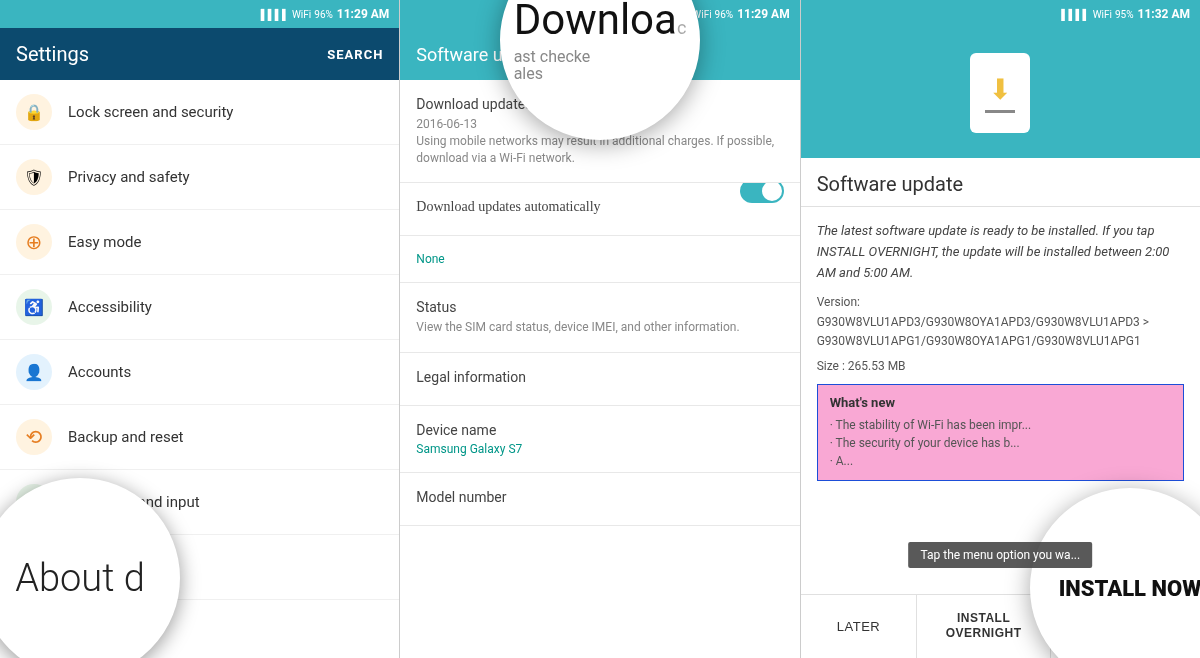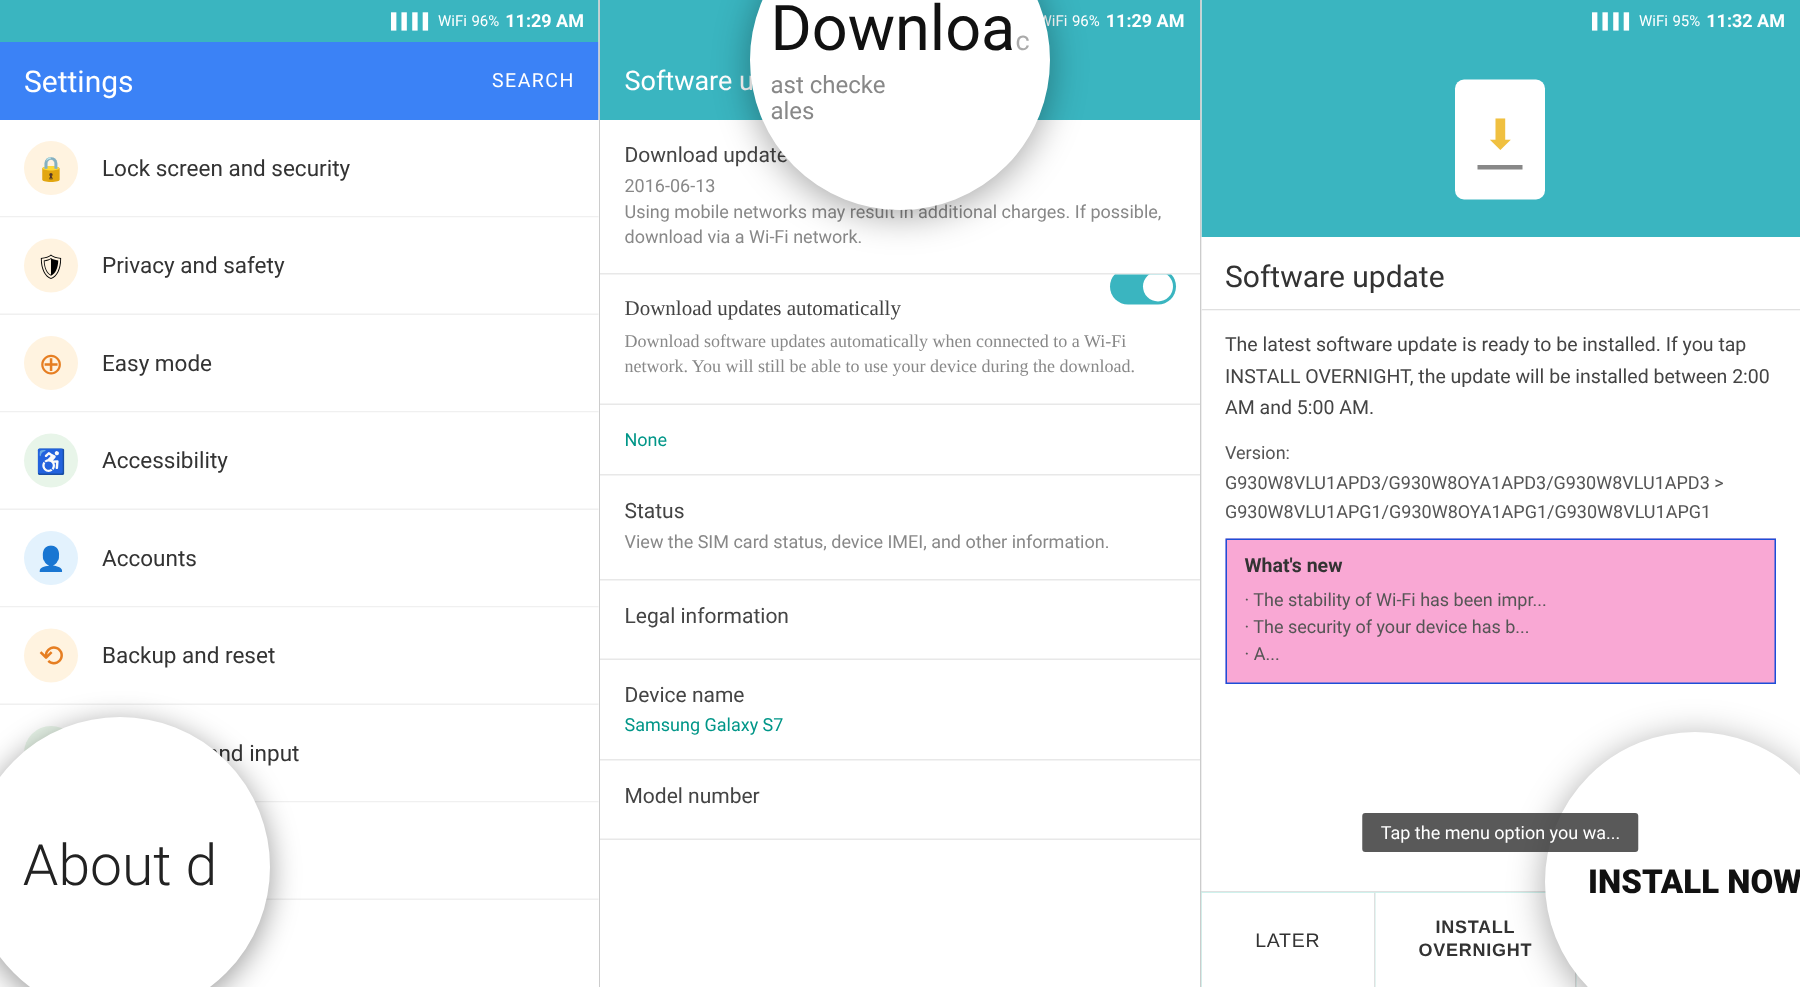--- a/index.html
+++ b/index.html
@@ -32,30 +32,30 @@
       justify-content: flex-end;
       padding: 0 10px;
       font-size: 11px;
       color: white;
       gap: 4px;
     }
     .status-bar .time { font-weight: bold; font-size: 12px; }
     .status-bar .icons { display: flex; gap: 3px; align-items: center; font-size: 10px; }
 
     .settings-header {
-      background: #3b82f6;
+      background: #0c4a6e;
       height: 52px;
       display: flex;
       align-items: center;
       justify-content: space-between;
       padding: 0 16px;
       color: white;
     }
     .settings-header .title { font-size: 20px; font-weight: 400; }
-    .settings-header .search { font-size: 13px; font-weight: 400; letter-spacing: 1px; }
+    .settings-header .search { font-size: 13px; font-weight: 700; letter-spacing: 1px; }
 
     .settings-list {
       flex: 1;
       overflow-y: auto;
       background: white;
     }
     .settings-item {
       display: flex;
       align-items: center;
       padding: 14px 16px;
@@ -199,20 +199,21 @@
       background: white;
       padding: 14px 16px;
       flex: 1;
       overflow-y: auto;
     }
     .p3-body-text {
       font-size: 13px;
       color: #444;
       line-height: 1.6;
       margin-bottom: 10px;
+      font-style: italic;
     }
     .p3-version {
       font-size: 12px;
       color: #555;
       line-height: 1.6;
       margin-bottom: 6px;
     }
     .p3-whats-new {
       background: #f9a8d4;
       border: 1px solid #1d4ed8;
@@ -380,21 +381,20 @@
     <div class="p2-section">
       <div class="p2-section-title">Download updates manually</div>
       <div class="p2-section-sub">2016-06-13</div>
       <div class="p2-section-sub">Using mobile networks may result in additional charges. If possible, download via a Wi-Fi network.</div>
     </div>
     <div class="p2-section" style="overflow:hidden;font-family:Liberation Serif, serif;">
       <div class="p2-toggle">
           <div class="p2-toggle-knob"></div>
         </div>
       <div class="p2-section-title">Download updates automatically</div>
-      <div class="p2-section-sub">Download software updates automatically when connected to a Wi-Fi network. You will still be able to use your device during the download.</div>
     </div>
     <div class="p2-section">
       <div class="p2-section-link">None</div>
     </div>
     <div class="p2-section">
       <div class="p2-section-title">Status</div>
       <div class="p2-section-sub">View the SIM card status, device IMEI, and other information.</div>
     </div>
     <div class="p2-section">
       <div class="p2-section-title">Legal information</div>
@@ -425,20 +425,21 @@
         <div style="width:30px; height:3px; background:#888; margin:4px auto 0;"></div>
       </div>
     </div>
   </div>
   <div class="p3-title-bar">
     <div class="p3-title">Software update</div>
   </div>
   <div class="p3-body">
     <div class="p3-body-text">The latest software update is ready to be installed. If you tap INSTALL OVERNIGHT, the update will be installed between 2:00 AM and 5:00 AM.</div>
     <div class="p3-version">Version: G930W8VLU1APD3/G930W8OYA1APD3/G930W8VLU1APD3 &gt; G930W8VLU1APG1/G930W8OYA1APG1/G930W8VLU1APG1</div>
+    <div class="p3-version">Size : 265.53 MB</div>
     <div class="p3-whats-new">
       <div class="p3-whats-new-title">What's new</div>
       <div class="p3-whats-new-item">· The stability of Wi-Fi has been impr...</div>
       <div class="p3-whats-new-item">· The security of your device has b...</div>
       <div class="p3-whats-new-item">· A...</div>
     </div>
   </div>
 
   <div class="p3-tooltip">Tap the menu option you wa...</div>
 

